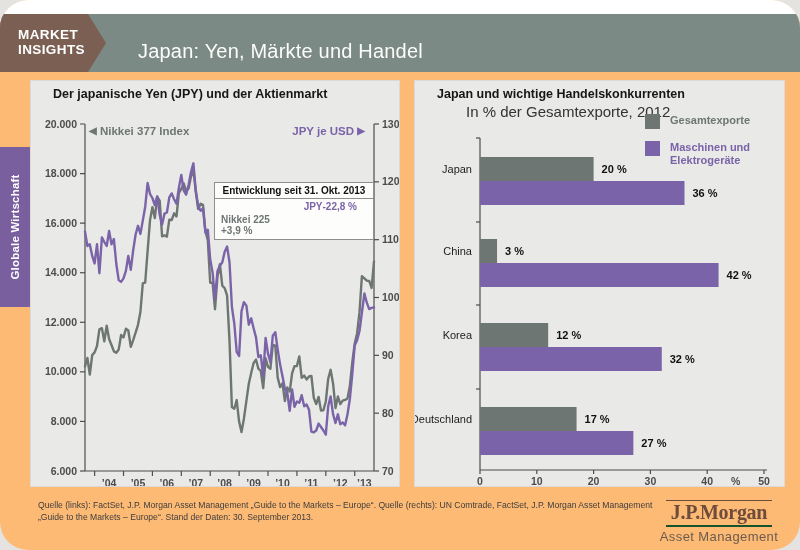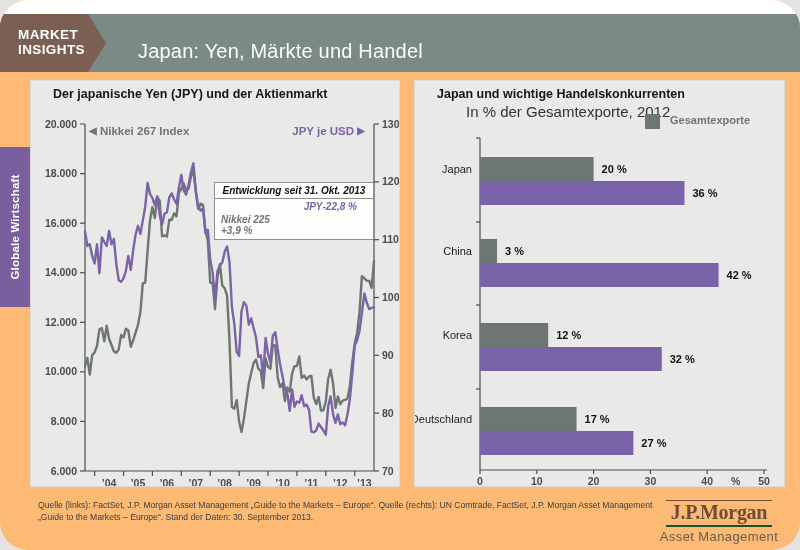--- a/index.html
+++ b/index.html
@@ -23,21 +23,21 @@
   .panel.right{left:414px;width:371px;}
   .panel h2{position:absolute;left:22px;top:6px;margin:0;font-size:12.5px;font-weight:700;
             color:#161616;}
   .subtitle{position:absolute;left:3px;top:22px;font-size:15px;color:#333;margin-left:48px;}
   .chart-svg{position:absolute;left:0;top:0;}
   .axis-label{position:absolute;font-size:11.5px;font-weight:700;white-space:nowrap;}
   .axis-label.nikkei{left:58px;top:44px;color:#6d7672;}
   .axis-label.jpy{right:34px;top:44px;color:#7a63a8;}
   .axis-label .arr{font-size:10px;position:relative;top:-1px;}
   .infobox{position:absolute;left:183px;top:101px;width:160px;background:#fdfdfc;
-           border:1px solid #8f8f8d;font-size:10px;font-style:italic;}
+           border:1px solid #8f8f8d;font-size:10px;}
   .ib-head{font-weight:700;color:#111;text-align:center;padding:2px 3px;
            border-bottom:1px solid #8f8f8d;}
   .ib-row{display:flex;justify-content:flex-end;font-weight:700;padding:1px 16px 1px 6px;}
   .ib-row.r0{color:#7a63a8;padding-top:2px;}
   .ib-row.r1{color:#6d7672;padding-bottom:3px;flex-direction:column;}
   .legend{position:absolute;left:230px;top:33px;width:132px;}
   .leg-item{display:flex;align-items:flex-start;margin-bottom:12px;}
   .sw{width:15px;height:15px;flex:0 0 15px;margin-right:10px;}
   .leg-lab{font-size:11px;font-weight:700;line-height:1.18;}
   footer p{position:absolute;left:30px;top:491px;width:640px;margin:8px;font-size:8.6px;
@@ -125,21 +125,21 @@
           <text x="251.47644570663053" y="406" text-anchor="middle" class="tick">’10</text>
           <text x="280.37557873263995" y="406" text-anchor="middle" class="tick">’11</text>
           <text x="309.2747117586494" y="406" text-anchor="middle" class="tick">’12</text>
           <text x="333.3621391358271" y="406" text-anchor="middle" class="tick">’13</text>
         </g>
         <polyline points="54.0,285.4 56.4,277.0 58.8,293.5 61.2,274.1 63.6,271.4 66.0,265.0 68.4,248.3 70.9,247.2 73.3,260.2 75.7,244.8 78.1,258.0 80.5,264.0 82.9,270.4 85.3,271.7 87.7,268.6 90.1,254.0 92.5,256.5 94.9,247.7 97.3,249.5 99.8,265.8 102.2,259.2 104.6,251.6 107.0,243.8 109.4,231.0 111.8,202.3 114.2,201.5 116.6,170.1 119.0,139.4 121.4,126.1 123.8,137.1 126.2,115.9 128.7,119.7 131.1,155.4 133.5,154.4 135.9,155.6 138.3,138.6 140.7,139.0 143.1,132.3 145.5,135.4 147.9,111.8 150.3,107.9 152.7,102.4 155.1,110.2 157.6,107.4 160.0,95.6 162.4,89.2 164.8,111.2 167.2,128.0 169.6,122.7 172.0,123.9 174.4,150.0 176.8,159.3 179.2,201.8 181.6,201.6 184.0,228.2 186.5,195.4 188.9,183.3 191.3,204.6 193.7,207.2 196.1,214.7 198.5,259.6 200.9,326.1 203.3,327.7 205.7,319.1 208.1,340.6 210.5,351.1 212.9,337.7 215.4,319.9 217.8,302.7 220.2,291.9 222.6,282.0 225.0,278.6 227.4,287.6 229.8,290.0 232.2,307.1 234.6,277.3 237.0,285.9 239.4,287.7 241.8,263.8 244.3,264.7 246.7,296.6 249.1,306.1 251.5,302.3 253.9,320.0 256.3,306.5 258.7,310.6 261.1,292.4 263.5,285.2 265.9,285.0 268.3,275.4 270.7,296.9 273.2,294.6 275.6,298.4 278.0,295.4 280.4,295.0 282.8,316.8 285.2,323.1 287.6,315.9 290.0,329.6 292.4,329.2 294.8,320.5 297.2,297.7 299.6,288.8 302.1,302.7 304.5,327.0 306.9,315.5 309.3,323.2 311.7,319.6 314.1,318.9 316.5,317.4 318.9,304.6 321.3,281.1 323.7,262.6 326.1,252.2 328.5,231.4 330.9,195.2 333.4,197.3 335.8,199.7 338.2,199.9 340.6,206.9 343.0,180.4" fill="none" stroke="#6d7672" stroke-width="2.4" stroke-linejoin="round" stroke-linecap="round"></polyline>
         <polyline points="54.0,150.6 56.4,165.0 58.8,163.3 61.2,174.9 63.6,182.4 66.0,163.3 68.4,192.2 70.9,156.4 73.3,161.0 75.7,165.0 78.1,150.0 80.5,163.3 82.9,158.1 85.3,183.0 87.7,199.1 90.1,200.9 92.5,197.4 94.9,189.9 97.3,174.9 99.8,188.7 102.2,169.1 104.6,153.5 107.0,144.8 109.4,152.9 111.8,139.6 114.2,125.7 116.6,102.0 119.0,113.0 121.4,117.0 123.8,124.0 126.2,115.3 128.7,133.8 131.1,143.6 133.5,132.6 135.9,131.5 138.3,116.4 140.7,112.4 143.1,118.2 145.5,122.8 147.9,106.6 150.3,93.9 152.7,109.5 155.1,113.6 157.6,103.7 160.0,91.0 162.4,82.3 164.8,109.5 167.2,125.1 169.6,129.8 172.0,127.4 174.4,151.7 176.8,148.8 179.2,178.3 181.6,191.6 184.0,217.7 186.5,189.9 188.9,184.7 191.3,181.2 193.7,170.8 196.1,165.6 198.5,181.2 200.9,225.8 203.3,242.5 205.7,270.9 208.1,274.9 210.5,230.4 212.9,221.1 215.4,224.6 217.8,243.7 220.2,237.3 222.6,247.2 225.0,256.4 227.4,276.1 229.8,274.3 232.2,295.2 234.6,257.0 237.0,272.6 239.4,281.3 241.8,254.7 244.3,251.2 246.7,268.6 249.1,283.6 251.5,295.2 253.9,307.9 256.3,311.9 258.7,329.9 261.1,308.5 263.5,325.8 265.9,320.6 268.3,321.8 270.7,314.2 273.2,325.2 275.6,323.5 278.0,328.7 280.4,350.7 282.8,351.3 285.2,349.5 287.6,342.6 290.0,346.0 292.4,349.5 294.8,353.6 297.2,325.2 299.6,315.4 302.1,333.3 304.5,342.0 306.9,333.3 309.3,343.2 311.7,341.4 314.1,344.3 316.5,333.3 318.9,317.7 321.3,292.8 323.7,264.5 326.1,259.3 328.5,250.0 330.9,231.5 333.4,212.5 335.8,221.7 338.2,228.1 340.6,226.9 343.0,226.3" fill="none" stroke="#7a63a8" stroke-width="2.4" stroke-linejoin="round" stroke-linecap="round"></polyline>
       </svg>
     <div class="axis-label nikkei">
       <span class="arr">◀</span>
-      <span>Nikkei 267 Index</span>
+      <span>Nikkei 377 Index</span>
     </div>
     <div class="axis-label jpy">
       <span>JPY je USD</span>
       <span class="arr">▶</span>
     </div>
     <div class="infobox">
       <div class="ib-head">Entwicklung seit 31. Okt. 2013</div>
       <div class="ib-row r0">
         <span>JPY</span>
         <span>-22,8 %</span>
@@ -151,20 +151,24 @@
     </div>
   </section>
 
   <section class="panel right">
     <h2>Japan und wichtige Handelskonkurrenten</h2>
     <div class="subtitle">In % der Gesamtexporte, 2012</div>
     <div class="legend">
       <div class="leg-item">
         <span class="sw" id="sw0" style="background: rgb(109, 118, 114);"></span>
         <span class="leg-lab" id="ll0" style="color: rgb(109, 118, 114);">Gesamtexporte</span>
+      </div>
+      <div class="leg-item">
+        <span class="sw" id="sw1" style="background: rgb(122, 99, 168);"></span>
+        <span class="leg-lab" id="ll1" style="color: rgb(122, 99, 168);">Maschinen und Elektrogeräte</span>
       </div>
     </div>
     <svg id="bar-svg" class="chart-svg" width="369" height="405" viewBox="0 0 369 405">
         <g>
           <line x1="65" y1="57" x2="65" y2="389" stroke="#4d4d4d" stroke-width="1.2"></line>
           <line x1="65" y1="389" x2="352" y2="389" stroke="#4d4d4d" stroke-width="1.2"></line>
           <line x1="61" y1="57" x2="65" y2="57" stroke="#4d4d4d" stroke-width="1.2"></line>
           <line x1="61" y1="141" x2="65" y2="141" stroke="#4d4d4d" stroke-width="1.2"></line>
           <line x1="61" y1="224" x2="65" y2="224" stroke="#4d4d4d" stroke-width="1.2"></line>
           <line x1="61" y1="308" x2="65" y2="308" stroke="#4d4d4d" stroke-width="1.2"></line>

